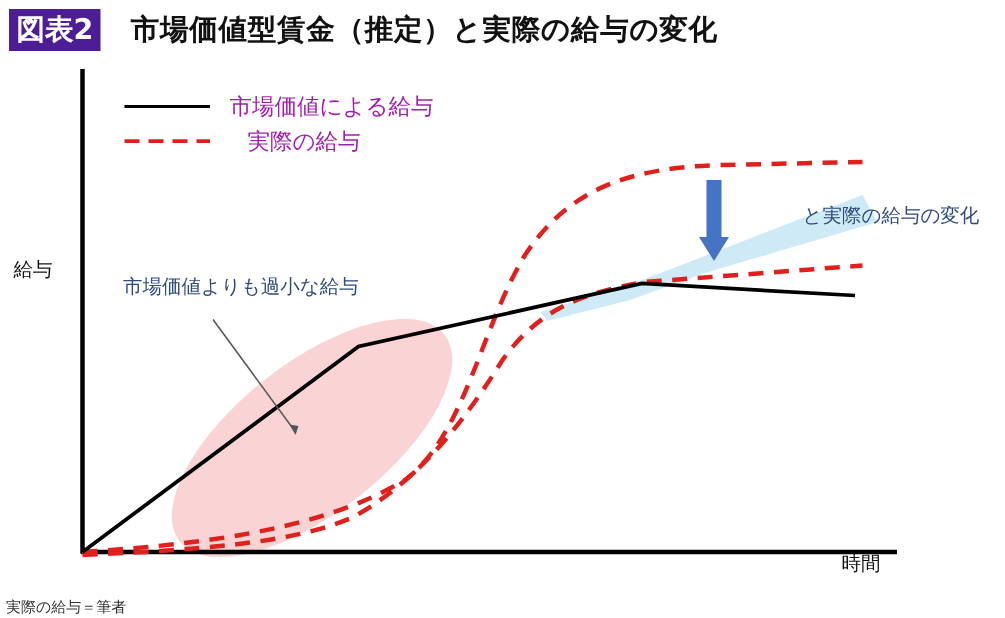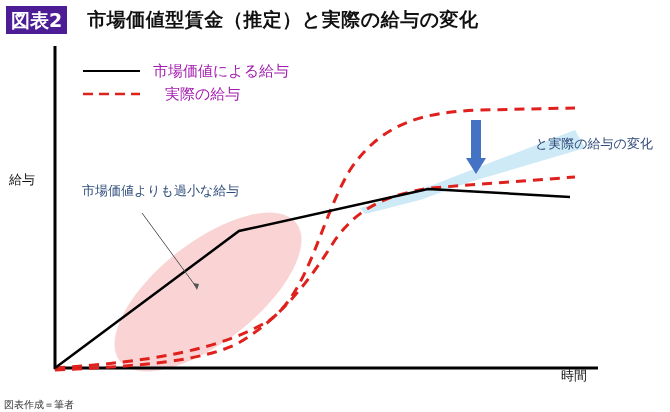--- a/index.html
+++ b/index.html
@@ -51,13 +51,13 @@
 
 <span class="lbl legend-label" style="left:153px; top:62px;">市場価値による給与</span>
 <span class="lbl legend-label" style="left:165px; top:85px;">実際の給与</span>
 
 <span class="lbl axis-label" style="left:9px; top:139px;margin-top:32px;">給与</span>
 <span class="lbl axis-label" style="left:561px; top:367px;">時間</span>
 
 <span class="lbl annot" style="left:82px; top:182px;text-align:right;">市場価値よりも過小な給与</span>
 <span class="lbl annot" style="left:535px; top:135px;">と実際の給与の変化</span>
 
-<span class="lbl credit" style="left:4px; top:398px;">図表作成＝筆者</span>
+<span class="lbl credit" style="left:4px; top:398px;">実際の給与＝筆者</span>
 
 </body></html>

